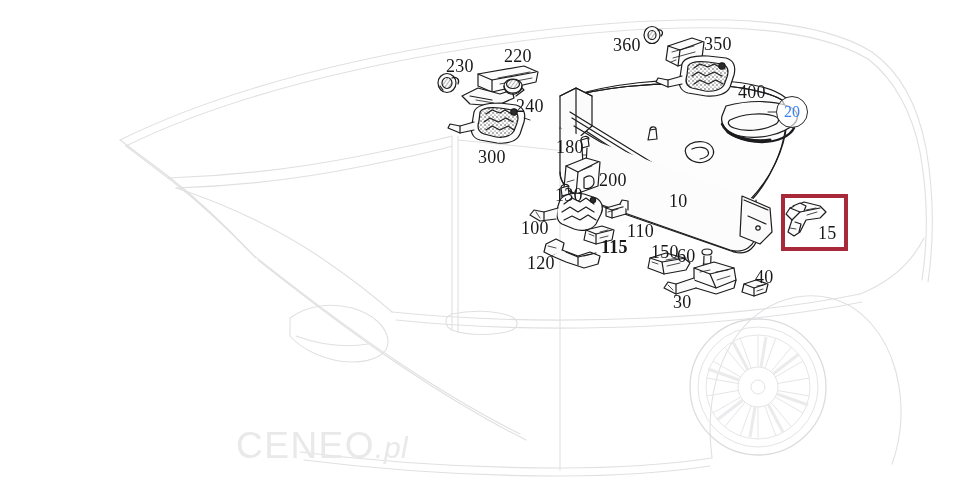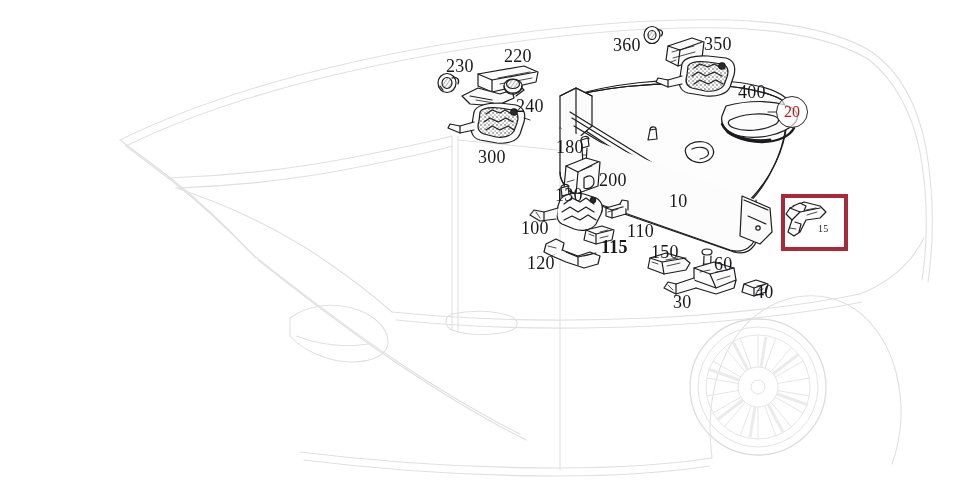--- a/index.html
+++ b/index.html
@@ -35,36 +35,36 @@
   
   .callout {
     position: absolute;
     font-family: "Liberation Serif", serif;
     color: #18181a;
     font-size: 17px;
     line-height: 1;
     white-space: nowrap;
     letter-spacing: .2px;
   }
-  .callout.small { font-size: 10px; }
+  .callout.small { font-size: 18px; }
   .callout.big   { font-size: 18px; }
 
   
   .callout-circle {
     position: absolute;
     width: 32px;
     height: 32px;
     border: 1.4px solid #2a2a2c;
     border-radius: 50%;
     display: flex;
     align-items: center;
     justify-content: center;
     font-family: "Liberation Serif", serif;
     font-size: 16px;
-    color: #b91c1c;
+    color: #3b82f6;
     background: rgba(255,255,255,0.65);
   }
 
   
   .highlight-box {
     position: absolute;
     border: 4px solid #a8293a;
     background: transparent;
   }
 
@@ -446,23 +446,26 @@
       <div class="callout big" style="left: 738px; top: 68px; margin-top: 15px;">400</div>
       <div class="callout big" style="left: 556px; top: 138px;">180</div>
       <div class="callout big" style="left: 599px; top: 171px;">200</div>
       <div class="callout big" style="left: 534px; top: 186px; margin-left: 21px;">130</div>
       <div class="callout big" style="left: 669px; top: 192px;">10</div>
       <div class="callout big" style="left: 521px; top: 219px; font-family: Liberation Serif, serif;">100</div>
       <div class="callout big" style="left: 627px; top: 222px;">110</div>
       <div class="callout big" style="left: 601px; top: 238px; font-weight: bold;">115</div>
       <div class="callout big" style="left: 527px; top: 254px;">120</div>
       <div class="callout big" style="left: 651px; top: 243px;">150</div>
-      <div class="callout big" style="left: 714px; top: 247px; margin-top: 8px;">60</div>
-      <div class="callout big" style="left: 755px; top: 283px;">40</div>
+      <div class="callout big" style="left: 677px; top: 247px;">60</div>
+      <div class="callout big" style="left: 755px; top: 268px;">40</div>
       <div class="callout big" style="left: 673px; top: 293px; text-align: right;">30</div>
       <div class="callout small" style="left: 818px; top: 224px;">15</div>
       <div class="callout-circle" style="left: 776px; top: 96px;">20</div>
     </div>
 
   <div class="highlight-box" id="highlight-box" style="left: 781px; top: 194px; width: 67px; height: 57px; border-color: rgb(168, 41, 58);"></div>
 
+  <div class="watermark" style="left:236px; top:425px;">
+    <span class="wm-main">CENEO</span><span class="wm-suffix">.pl</span>
+  </div>
 
 </div>
 
 </body></html>

